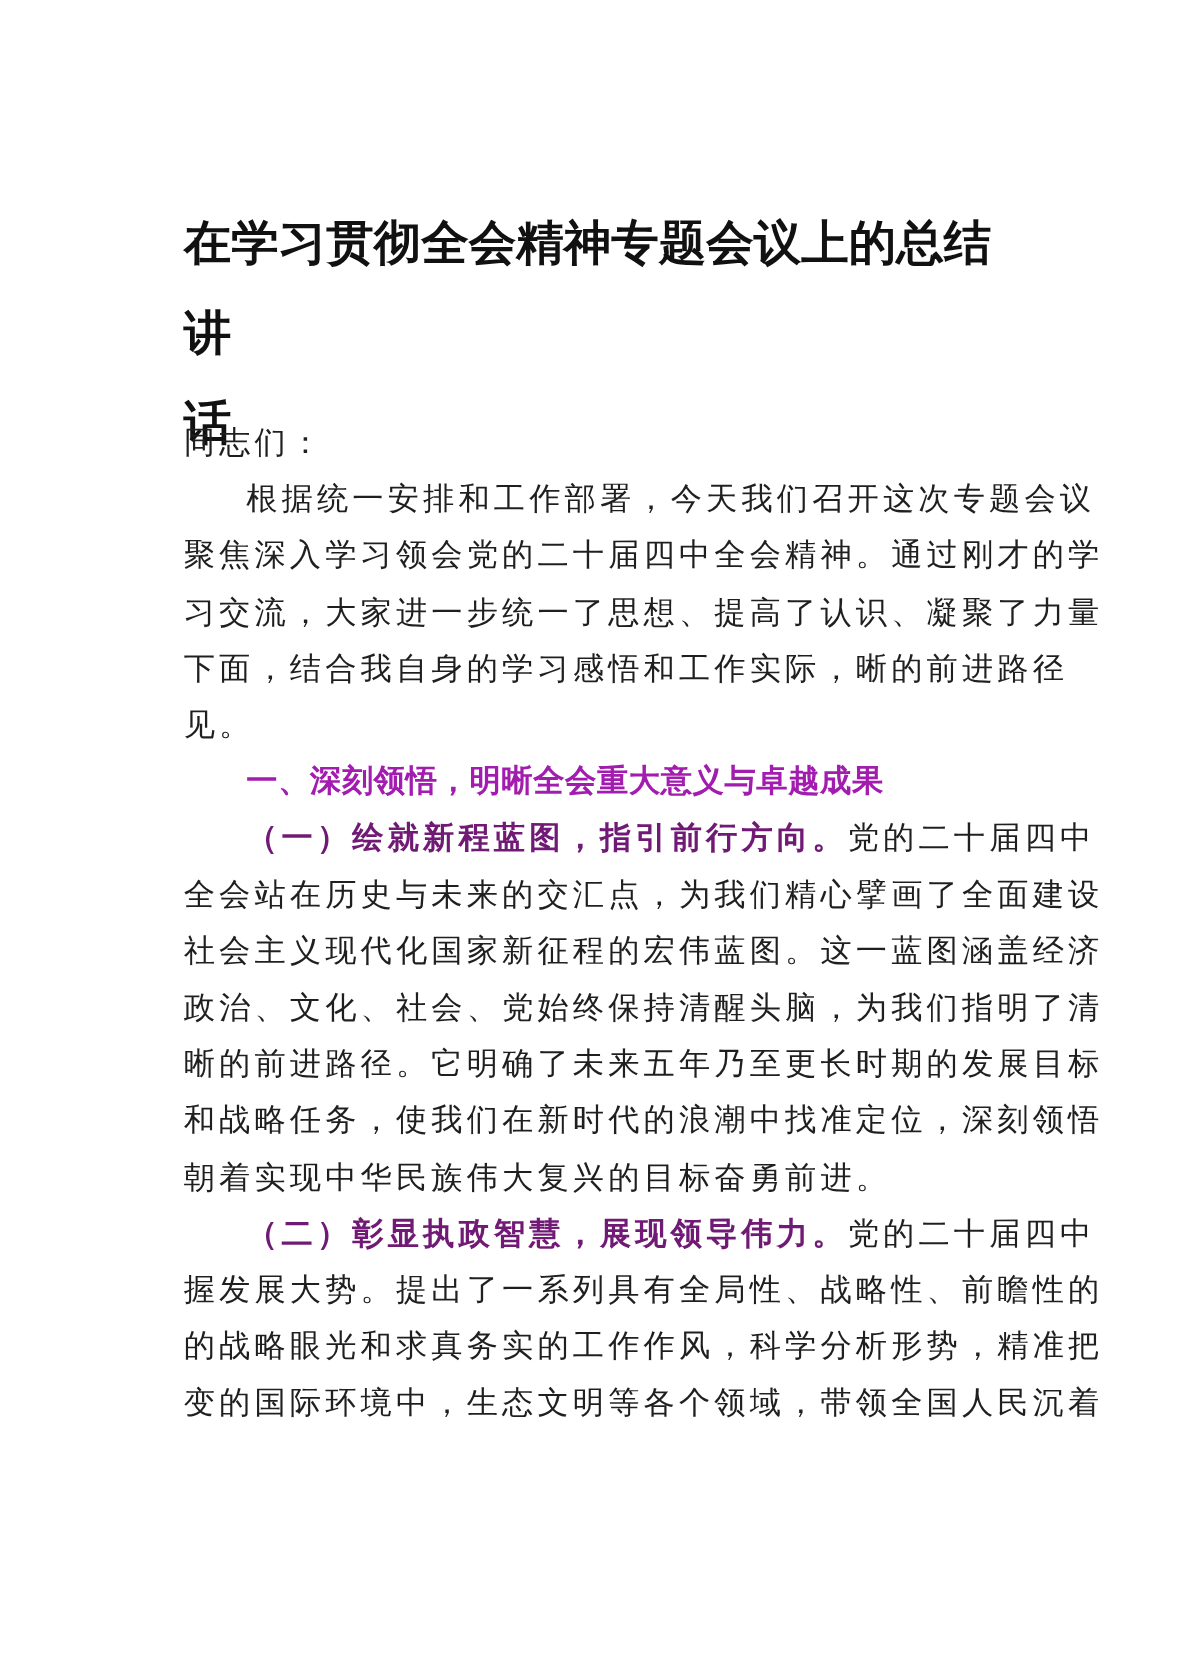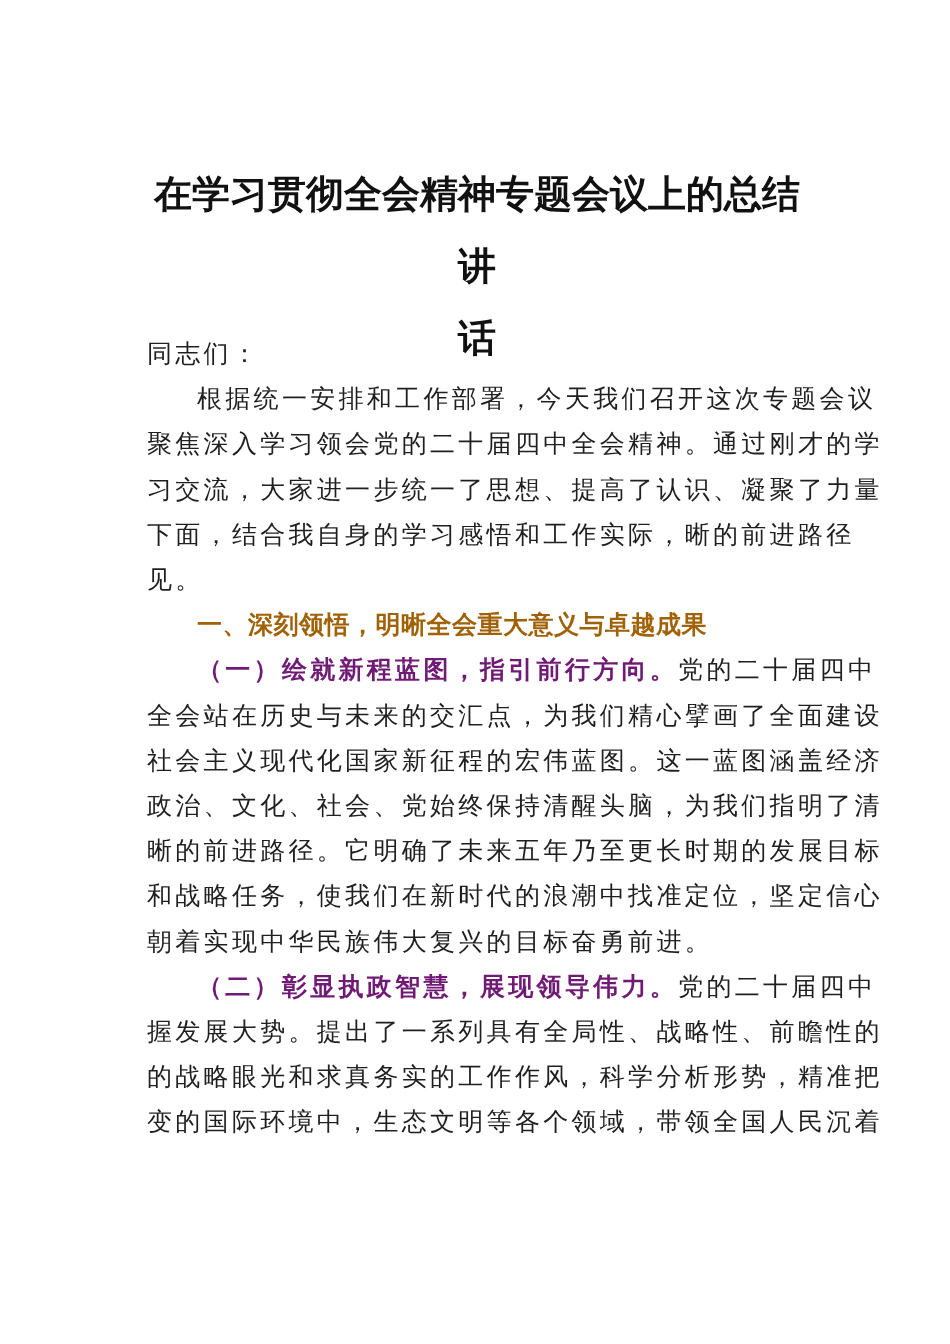--- a/index.html
+++ b/index.html
@@ -18,21 +18,21 @@
       position: absolute;
       left: 147px;
       top: 0;
       width: 660px;
     }
     .title {
       position: absolute;
       left: 0;
       top: 158px;
       width: 660px;
-      text-align: center;
+      text-align: left;
       font-family: "DejaVu Serif", "Liberation Serif", serif;
       font-weight: bold;
       font-size: 38px;
       line-height: 72px;
       letter-spacing: 0px;
       color: #111;
     }
     .body {
       position: absolute;
       left: 0;
@@ -48,21 +48,21 @@
     .body p {
       margin: 0;
       padding: 0;
     }
     .salutation {
       text-indent: 0;
     }
     .section-head {
       font-weight: bold;
       font-family: "DejaVu Sans", "Liberation Sans", sans-serif;
-      color: #a16207;
+      color: #a21caf;
     }
     .sub-head {
       font-weight: bold;
       font-family: "DejaVu Serif", "Liberation Serif", serif;
       color: #701a75;
     }
     .line {
       display: block;
       white-space: nowrap;
       letter-spacing: 3.3px;
@@ -95,21 +95,21 @@
     <p>
       <span class="line section-head" style="padding-left:50px; letter-spacing:0.5px;">一、深刻领悟，明晰全会重大意义与卓越成果</span>
     </p>
 
     <p>
       <span class="line" style="padding-left:50px;"><span class="sub-head">（一）绘就新程蓝图，指引前行方向。</span><span>党的二十届四中</span></span>
       <span class="line">全会站在历史与未来的交汇点，为我们精心擘画了全面建设</span>
       <span class="line">社会主义现代化国家新征程的宏伟蓝图。这一蓝图涵盖经济</span>
       <span class="line">政治、文化、社会、党始终保持清醒头脑，为我们指明了清</span>
       <span class="line">晰的前进路径。它明确了未来五年乃至更长时期的发展目标</span>
-      <span class="line">和战略任务，使我们在新时代的浪潮中找准定位，坚定信心</span>
+      <span class="line">和战略任务，使我们在新时代的浪潮中找准定位，深刻领悟</span>
       <span class="line">朝着实现中华民族伟大复兴的目标奋勇前进。</span>
     </p>
 
     <p>
       <span class="line" style="padding-left:50px;"><span class="sub-head">（二）彰显执政智慧，展现领导伟力。</span><span>党的二十届四中</span></span>
       <span class="line">握发展大势。提出了一系列具有全局性、战略性、前瞻性的</span>
       <span class="line">的战略眼光和求真务实的工作作风，科学分析形势，精准把</span>
       <span class="line">变的国际环境中，生态文明等各个领域，带领全国人民沉着</span>
     </p>
 

